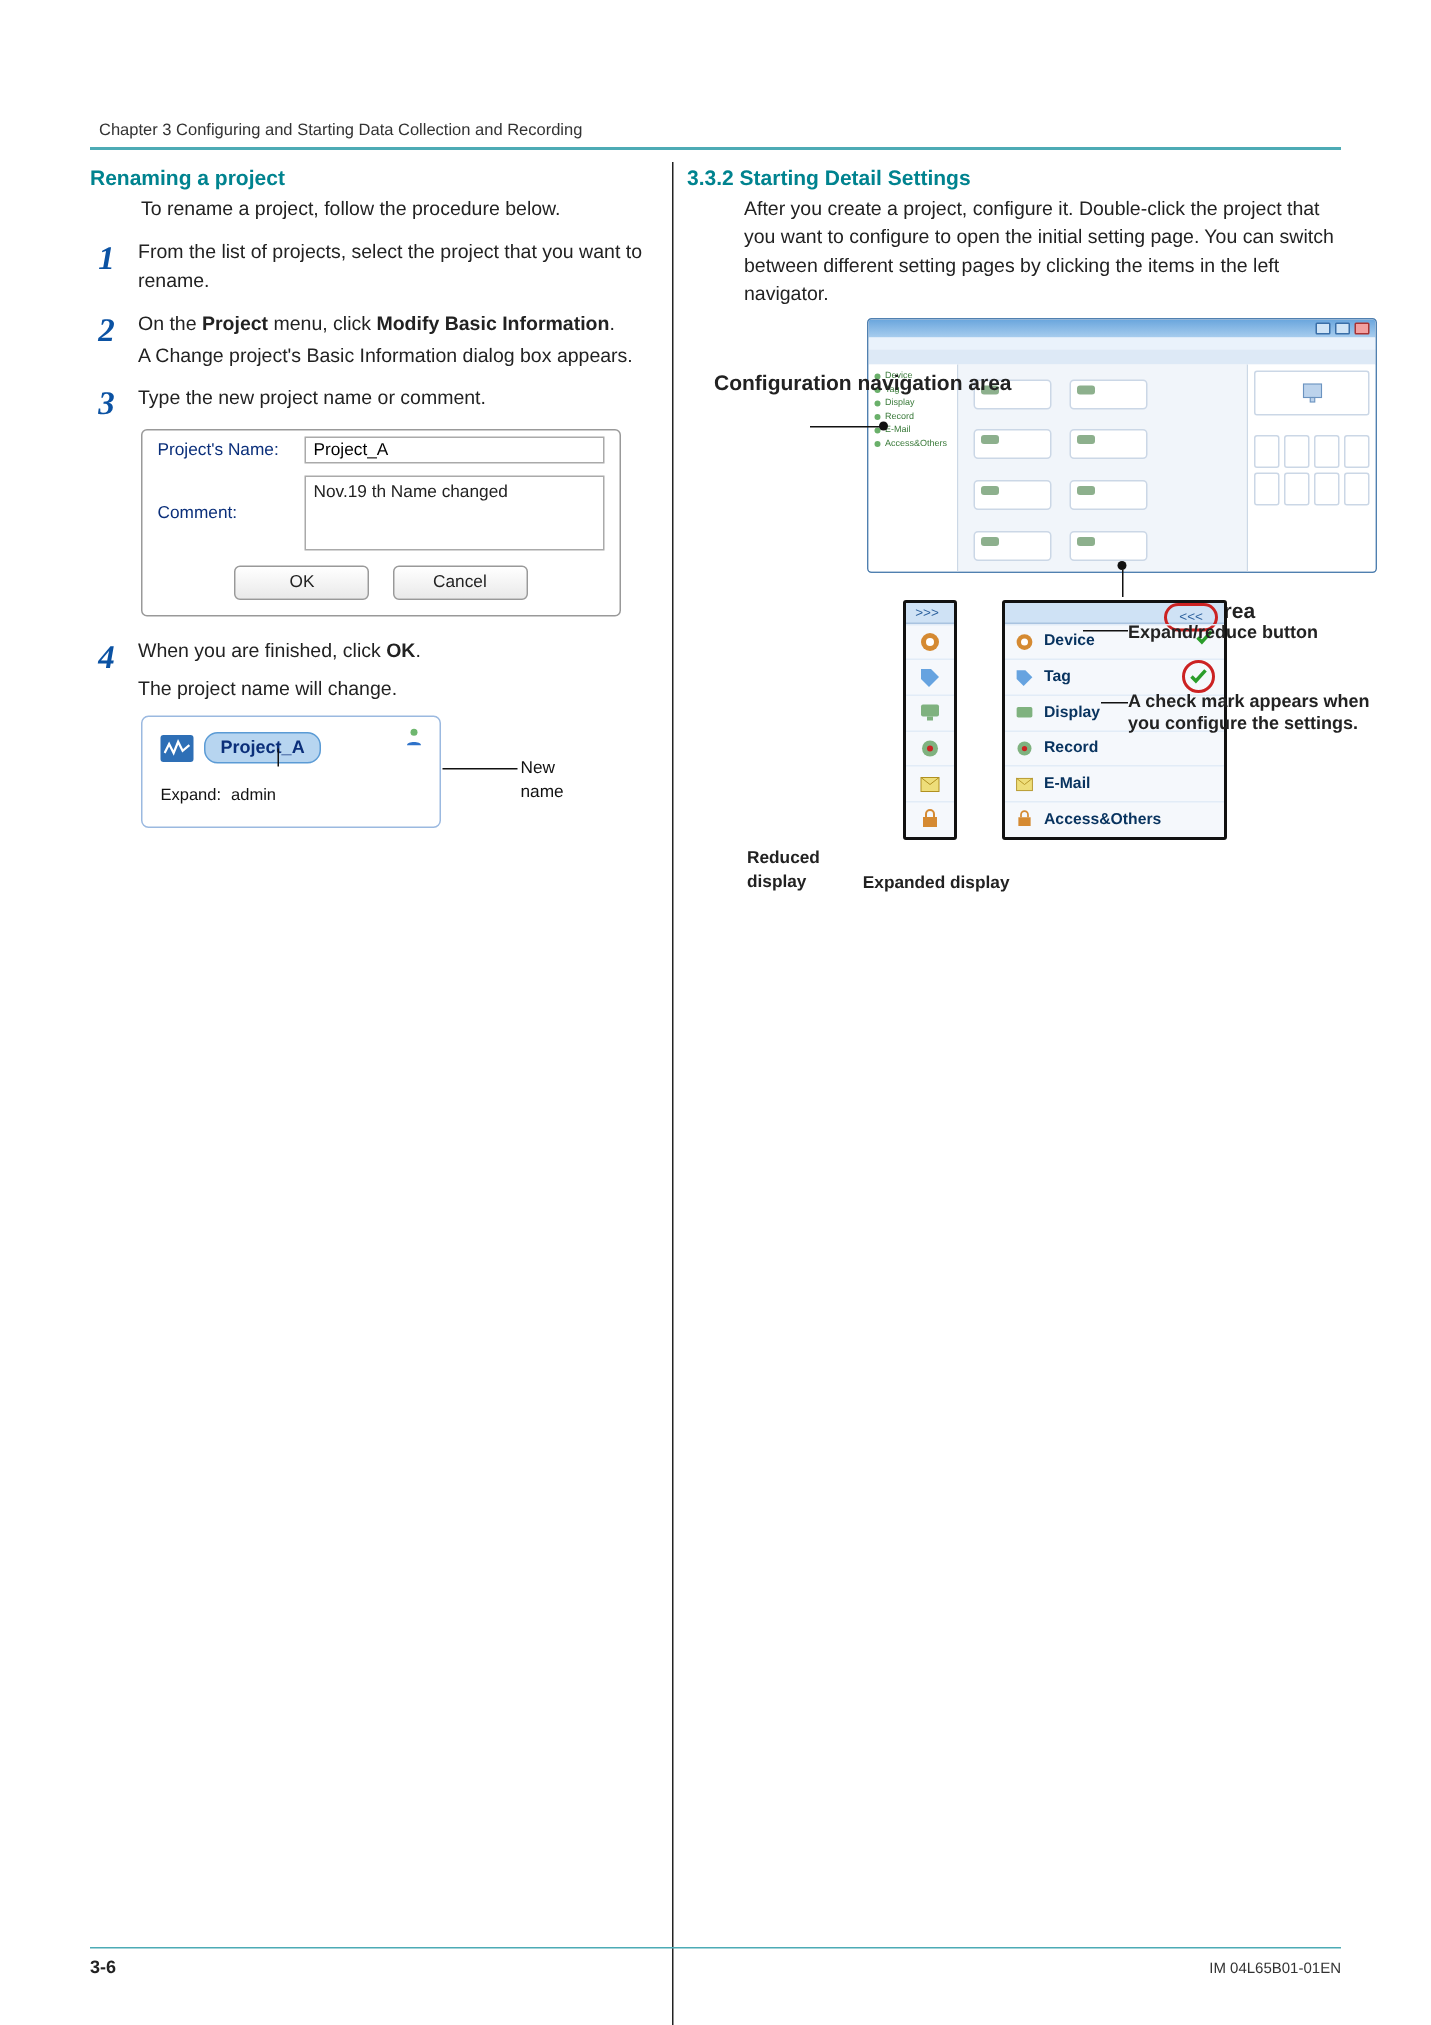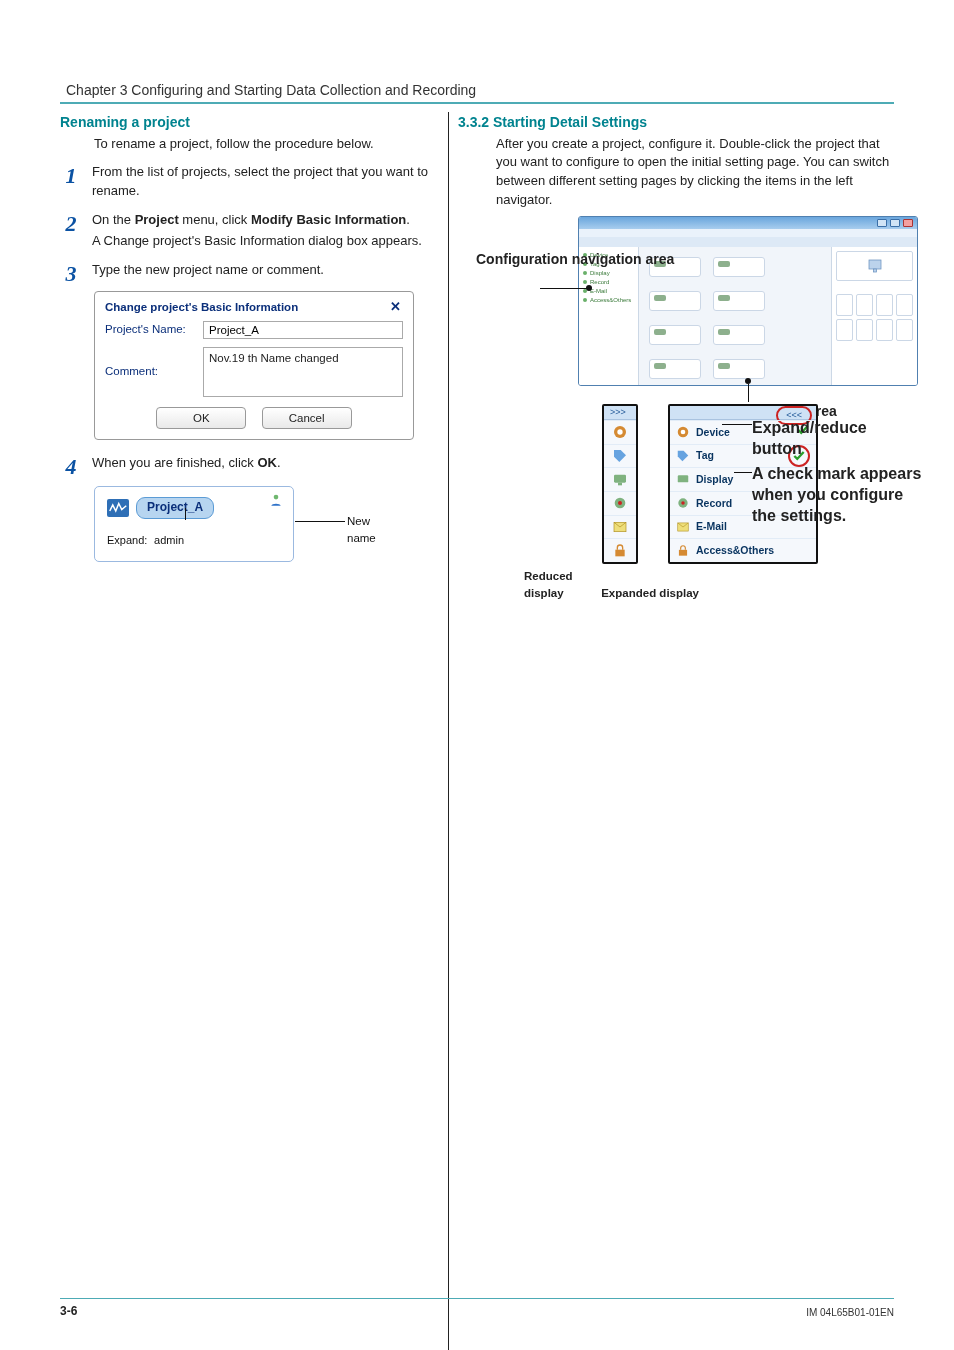--- a/index.html
+++ b/index.html
@@ -22,21 +22,21 @@
     position:relative;
     overflow:hidden;
     background:#fff;
   }
   .page{
     padding:80px 60px 0 60px;
   }
   .chapter-bar{
     border-bottom:2px solid var(--accent-line);
     padding:0 0 2px 6px;
-    font-size:14px;
+    font-size:11px;
     color:#333;
     margin-bottom:8px;
   }
   .columns{
     display:flex;
     gap:18px;
   }
   .col{
     position:relative;
   }
@@ -188,22 +188,22 @@
   .pane-reduced{width:36px;height:160px;display:flex;flex-direction:column;}
   .pane-expanded{width:150px;height:160px;display:flex;flex-direction:column;}
   .exp-toggle{height:14px;background:#cfe2f5;font-size:9px;text-align:right;padding-right:4px;color:#2a5f9c;border-bottom:1px solid #a9c3e0;}
   .exp-row{display:flex;align-items:center;height:24px;padding:0 6px;gap:6px;font-size:10.5px;font-weight:bold;color:#08335f;border-top:1px solid #e2ecf7;}
   .exp-row .check{margin-left:auto;}
   .check svg{width:14px;height:14px;}
   .pr-icon{height:24px;border-top:1px solid #e2ecf7;display:flex;align-items:center;justify-content:center;}
   .ring{display:inline-block;border:2px solid #c22;border-radius:10px;padding:1px 8px;}
   .ring-sm{border:2px solid #c22;border-radius:50%;width:22px;height:22px;display:inline-flex;align-items:center;justify-content:center;}
 
-  .annot{position:absolute;font-size:16px;font-weight:bold;line-height:1.3;}
-  .pane-labels{position:relative;margin-left:66px;margin-top:4px;font-size:11.5px;font-weight:bold;}
+  .annot{position:absolute;font-size:12px;font-weight:bold;line-height:1.3;}
+  .pane-labels{position:relative;margin-left:40px;margin-top:4px;font-size:11.5px;font-weight:bold;}
   .pane-labels .pl1{display:inline-block;width:74px;}
 
   .footer{
     position:absolute;bottom:30px;left:60px;right:60px;
     border-top:1px solid var(--accent-line);
     display:flex;justify-content:space-between;align-items:flex-end;
     padding-top:4px;font-size:12px;
   }
   .footer .pnum{font-weight:bold;}
   .footer .docid{font-size:10px;color:#333;}
@@ -233,42 +233,39 @@
           <div style="margin-top:2px;">A Change project's Basic Information dialog box appears.</div>
         </div>
       </div>
 
       <div class="step">
         <div class="step-num">3</div>
         <div class="step-body">Type the new project name or comment.</div>
       </div>
 
       <div class="dialog">
-        <div class="dialog-title">
-          <span>Change project's Basic Information</span>
-          <span class="dlg-x">✕</span>
-        </div>
         <div class="drow">
           <span class="dlabel">Project's Name:</span>
           <input class="dinput" value="Project_A" style="">
         </div>
         <div class="drow">
           <span class="dlabel">Comment:</span>
           <div class="dtextarea">Nov.19 th Name changed</div>
         </div>
         <div class="dbtns">
           <span class="dbtn">OK</span>
           <span class="dbtn">Cancel</span>
         </div>
       </div>
 
       <div class="step" style="margin-top:14px;">
         <div class="step-num">4</div>
         <div class="step-body">
           <span>When you are finished, click </span><span class="b">OK</span><span>.</span>
+          <div style="margin-top:6px;">The project name will change.</div>
         </div>
       </div>
 
       <div style="position:relative;">
         <div class="projcard">
           <span class="plogo">
             <svg viewBox="0 0 24 16">
                 <polyline points="1,12 5,4 9,12 13,2 17,10 23,5" stroke="#fff" stroke-width="2" fill="none"></polyline>
               </svg>
           </span>

